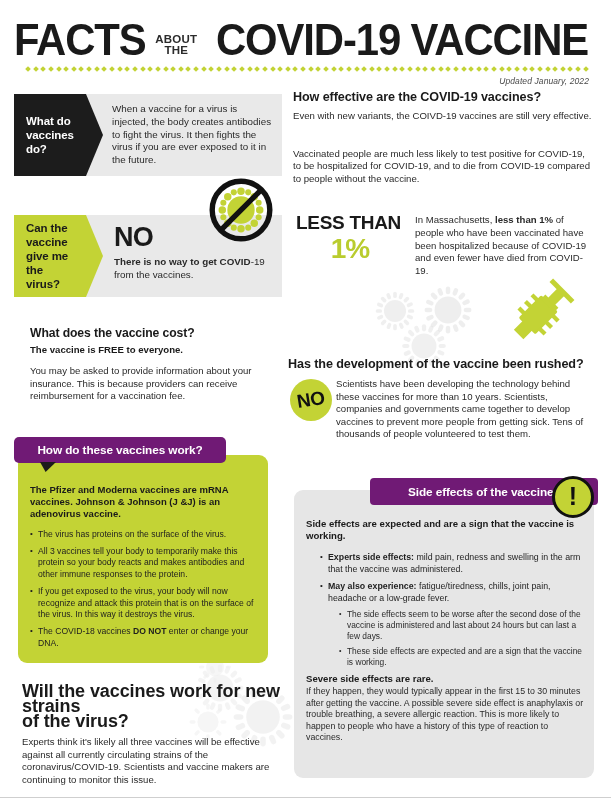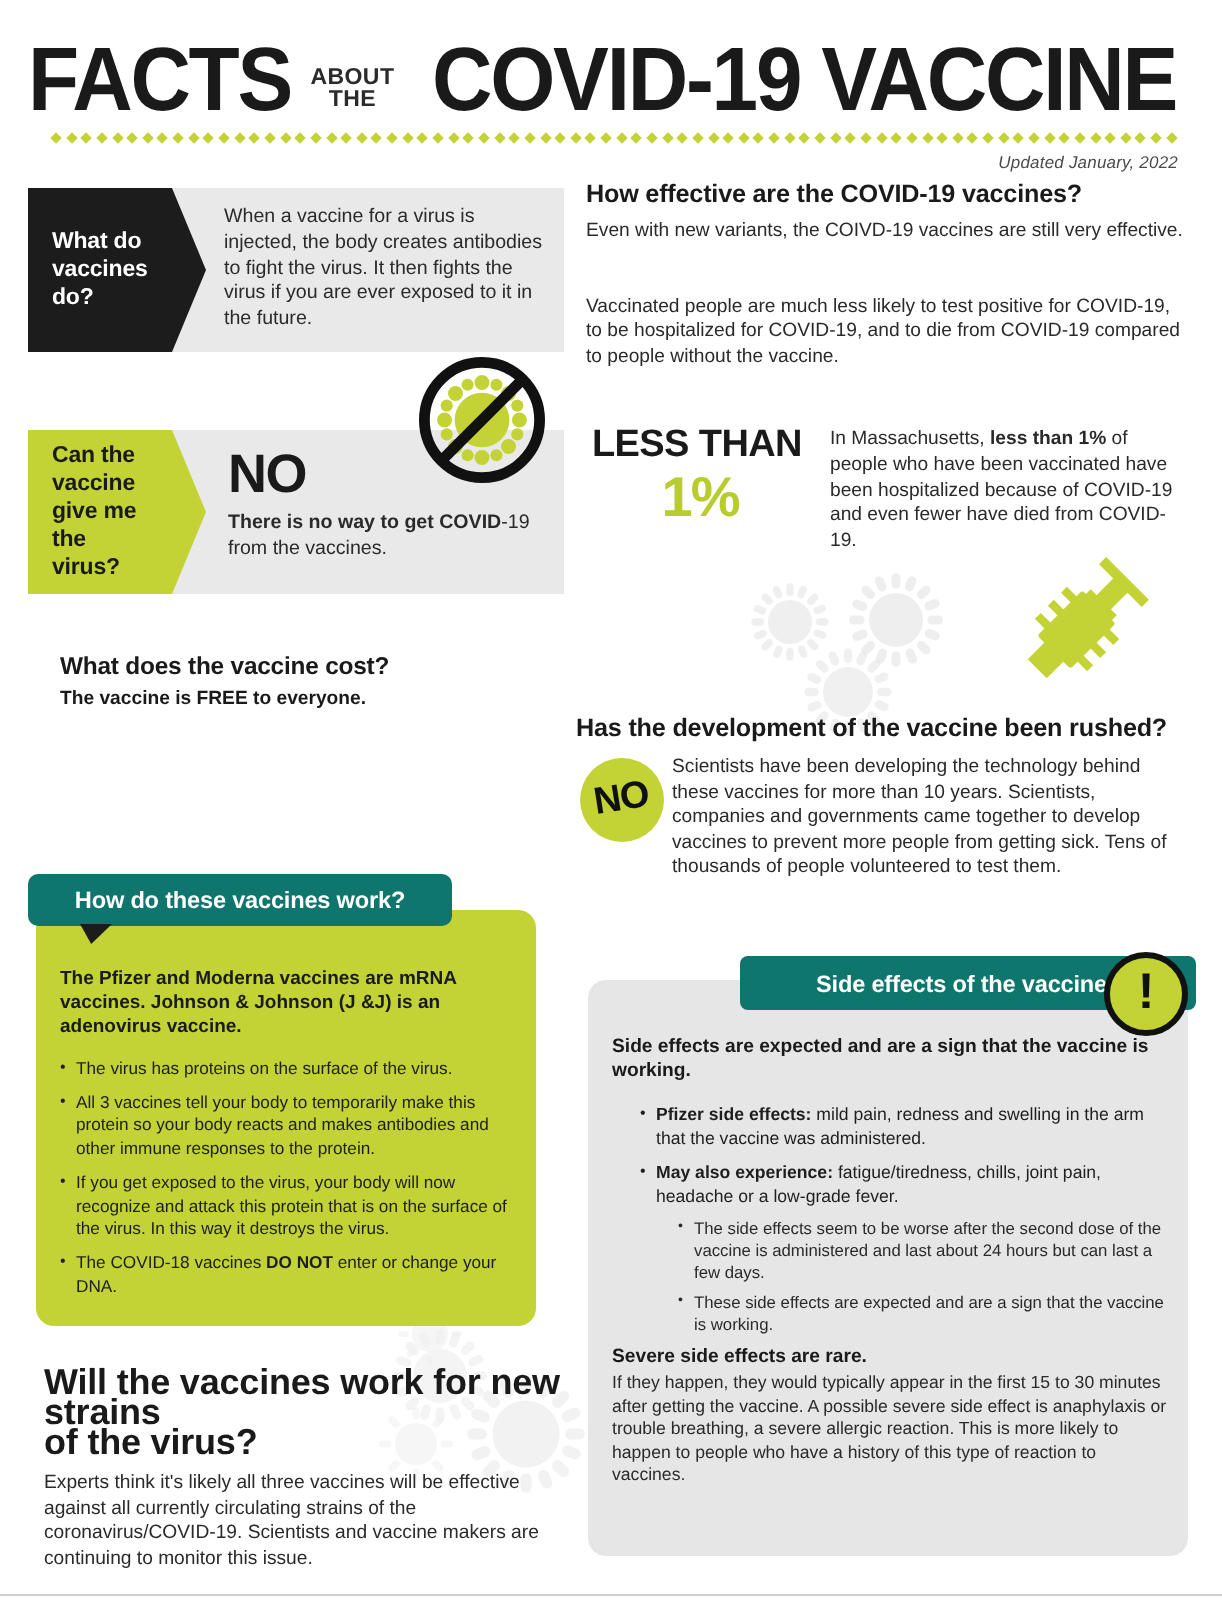--- a/index.html
+++ b/index.html
@@ -93,21 +93,21 @@
   .no-badge span {
     font-weight:bold; font-size:19px; color:#111; letter-spacing:-.5px;
     transform: rotate(-9deg);
   }
 
   
   .lime-card {
     position:absolute; background:#c3d335; border-radius:9px;
   }
   .tab-black {
-    position:absolute; background:#0f766e; color:#fff;
+    position:absolute; background:#701a75; color:#fff;
     border-radius:5px; font-weight:bold; font-size:11.8px;
     display:flex; align-items:center; justify-content:center;
     letter-spacing:-.1px; z-index:3;
   }
   .tab-black .notch {
     position:absolute; left:26px; bottom:-9px; width:16px; height:10px;
     background:#1c1c1c; clip-path: polygon(0 0, 100% 0, 35% 100%);
   }
   ul.bul { list-style:none; margin:0; padding:0; }
   ul.bul li {
@@ -425,20 +425,21 @@
       <div style="font-size:27px; font-weight:bold; line-height:28px; letter-spacing:-.8px; color:#1a1a1a;">NO</div>
       <p class="body" style="margin-top:5px; font-weight:bold; font-size:9.8px; line-height:12.6px;">
         <span>There is no way to get </span><span>COVID</span><span style="font-weight:normal">-19 from the vaccines.</span>
       </p>
     </div>
   </div>
 
   <div style="position:absolute; left:30px; top:326px; width:250px;">
     <h2 class="q">What does the vaccine cost?</h2>
     <p style="font-size:9.6px; font-weight:bold; line-height:13px; margin-top:3px;">The vaccine is FREE to everyone.</p>
+    <p class="body" style="margin-top:9px;">You may be asked to provide information about your insurance. This is because providers can receive reimbursement for a vaccination fee.</p>
   </div>
 
   <div class="lime-card" style="left:18px; top:455px; width:250px; height:208px;"></div>
   <div class="tab-black" style="left:14px; top:437px; width:212px; height:26px;">
     <span>How do these vaccines work?</span>
     <span class="notch"></span>
   </div>
   <div style="position:absolute; left:30px; top:484px; width:228px;">
     <p style="font-size:9.5px; font-weight:bold; line-height:12.2px; color:#1a1a1a;">The Pfizer and Moderna vaccines are mRNA vaccines. Johnson &amp; Johnson (J &amp;J) is an adenovirus vaccine.</p>
     <ul class="bul" style="margin-top:8px;">
@@ -500,21 +501,21 @@
     <span>Side effects of the vaccines</span>
   </div>
   <div class="bang" style="left:552px; top:476px;">
     <em>!</em>
   </div>
 
   <div style="position:absolute; left:306px; top:518px; width:278px;">
     <p class="se-intro">Side effects are expected and are a sign that the vaccine is working.</p>
     <ul class="bul" style="margin-top:9px; margin-left:14px;">
       <li style="font-size:8.8px; line-height:11.8px;">
-        <b>Pfizer side effects:</b><span> mild pain, redness and swelling in the arm that the vaccine was administered.</span>
+        <b>Experts side effects:</b><span> mild pain, redness and swelling in the arm that the vaccine was administered.</span>
       </li>
       <li style="font-size:8.8px; line-height:11.8px; margin-bottom:2px;">
         <b>May also experience:</b><span> fatigue/tiredness, chills, joint pain, headache or a low-grade fever.</span>
         <ul class="sub">
           <li>The side effects seem to be worse after the second dose of the vaccine is administered and last about 24 hours but can last a few days.</li>
           <li>These side effects are expected and are a sign that the vaccine is working.</li>
         </ul>
       </li>
     </ul>
     <p class="se-sev-h" style="margin-top:5px;">Severe side effects are rare.</p>

